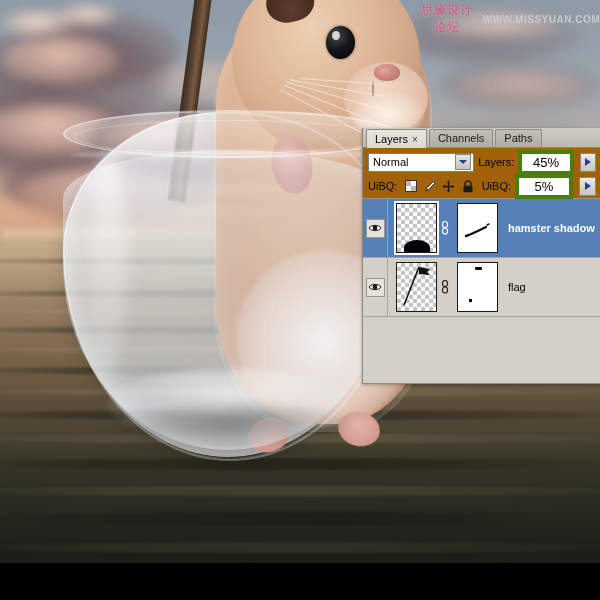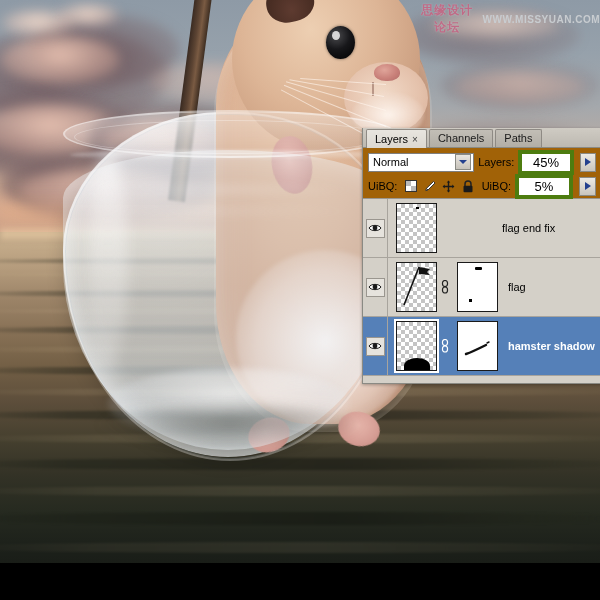--- a/index.html
+++ b/index.html
@@ -323,93 +323,76 @@
       </div>
       <div class="spinner">
         <svg width="6" height="8" viewBox="0 0 6 8">
             <path d="M0 0 L6 4 L0 8 Z" fill="#23408e"></path>
           </svg>
       </div>
     </div>
 
     <div class="layer-list">
 
+
+      <div class="layer-row sel">
+        <div class="eye-cell">
+          <span class="eye-box">
+            <svg width="14" height="10" viewBox="0 0 14 10">
+              <path d="M1 5 C3 1.5 11 1.5 13 5 C11 8.5 3 8.5 1 5 Z" fill="#fff" stroke="#1a1a1a" stroke-width="1"></path>
+              <circle cx="7" cy="5" r="2.4" fill="#1a1a1a"></circle>
+            </svg>
+          </span>
+        </div>
+        <div class="thumb sel-out">
+          <div class="checker"></div>
+          <div class="mask-mark" style="left:7px;top:36px;width:26px;height:16px;border-radius:50% 50% 0 0;"></div>
+        </div>
+        <div class="link-cell">
+          <svg width="8" height="14" viewBox="0 0 8 14">
+            <rect x="1.5" y="0.5" width="5" height="6" rx="2.5" fill="none" stroke="#fff" stroke-width="1.2"></rect>
+            <rect x="1.5" y="7" width="5" height="6" rx="2.5" fill="none" stroke="#fff" stroke-width="1.2"></rect>
+          </svg>
+        </div>
+        <div class="thumb" style="margin-left:4px;">
+          <div style="position:absolute;inset:0;background:#fff;"></div>
+          <svg width="39" height="48" viewBox="0 0 39 48" style="position:absolute;left:0;top:0;">
+            <path d="M8 32 C14 30 22 26 28 23" stroke="#111" stroke-width="2.4" fill="none" stroke-linecap="round"></path>
+            <path d="M29 21 l2 -1" stroke="#111" stroke-width="1.4" stroke-linecap="round"></path>
+          </svg>
+        </div>
+        <span class="layer-name">hamster shadow</span>
+      </div>
+
       <div class="layer-row">
         <div class="eye-cell">
           <span class="eye-box">
             <svg width="14" height="10" viewBox="0 0 14 10">
               <path d="M1 5 C3 1.5 11 1.5 13 5 C11 8.5 3 8.5 1 5 Z" fill="#fff" stroke="#1a1a1a" stroke-width="1"></path>
               <circle cx="7" cy="5" r="2.4" fill="#1a1a1a"></circle>
             </svg>
           </span>
         </div>
         <div class="thumb">
           <div class="checker"></div>
-          <div class="mask-mark" style="left:19px;top:3px;width:3px;height:2px;"></div>
-        </div>
-        <div class="link-cell"></div>
-        <div style="width:39px;"></div>
-        <span class="layer-name">flag end fix</span>
-      </div>
-
-      <div class="layer-row">
-        <div class="eye-cell">
-          <span class="eye-box">
-            <svg width="14" height="10" viewBox="0 0 14 10">
-              <path d="M1 5 C3 1.5 11 1.5 13 5 C11 8.5 3 8.5 1 5 Z" fill="#fff" stroke="#1a1a1a" stroke-width="1"></path>
-              <circle cx="7" cy="5" r="2.4" fill="#1a1a1a"></circle>
-            </svg>
-          </span>
-        </div>
-        <div class="thumb">
-          <div class="checker"></div>
           <svg width="39" height="48" viewBox="0 0 39 48" style="position:absolute;left:0;top:0;">
             <path d="M22 4 L7 42" stroke="#111" stroke-width="1.6" fill="none"></path>
             <path d="M22 4 L33 6 L30 9 L33 12 L22 11 Z" fill="#111"></path>
           </svg>
         </div>
         <div class="link-cell">
           <svg width="8" height="14" viewBox="0 0 8 14">
             <rect x="1.5" y="0.5" width="5" height="6" rx="2.5" fill="none" stroke="#222" stroke-width="1.2"></rect>
             <rect x="1.5" y="7" width="5" height="6" rx="2.5" fill="none" stroke="#222" stroke-width="1.2"></rect>
           </svg>
         </div>
         <div class="thumb" style="margin-left:4px;">
           <div style="position:absolute;inset:0;background:#fff;"></div>
           <div class="mask-mark" style="left:17px;top:4px;width:7px;height:3px;border-radius:1px;"></div>
           <div class="mask-mark" style="left:11px;top:36px;width:3px;height:3px;"></div>
         </div>
         <span class="layer-name">flag</span>
       </div>
 
-      <div class="layer-row sel">
-        <div class="eye-cell">
-          <span class="eye-box">
-            <svg width="14" height="10" viewBox="0 0 14 10">
-              <path d="M1 5 C3 1.5 11 1.5 13 5 C11 8.5 3 8.5 1 5 Z" fill="#fff" stroke="#1a1a1a" stroke-width="1"></path>
-              <circle cx="7" cy="5" r="2.4" fill="#1a1a1a"></circle>
-            </svg>
-          </span>
-        </div>
-        <div class="thumb sel-out">
-          <div class="checker"></div>
-          <div class="mask-mark" style="left:7px;top:36px;width:26px;height:16px;border-radius:50% 50% 0 0;"></div>
-        </div>
-        <div class="link-cell">
-          <svg width="8" height="14" viewBox="0 0 8 14">
-            <rect x="1.5" y="0.5" width="5" height="6" rx="2.5" fill="none" stroke="#fff" stroke-width="1.2"></rect>
-            <rect x="1.5" y="7" width="5" height="6" rx="2.5" fill="none" stroke="#fff" stroke-width="1.2"></rect>
-          </svg>
-        </div>
-        <div class="thumb" style="margin-left:4px;">
-          <div style="position:absolute;inset:0;background:#fff;"></div>
-          <svg width="39" height="48" viewBox="0 0 39 48" style="position:absolute;left:0;top:0;">
-            <path d="M8 32 C14 30 22 26 28 23" stroke="#111" stroke-width="2.4" fill="none" stroke-linecap="round"></path>
-            <path d="M29 21 l2 -1" stroke="#111" stroke-width="1.4" stroke-linecap="round"></path>
-          </svg>
-        </div>
-        <span class="layer-name">hamster shadow</span>
-      </div>
-
     </div>
   </div>
 
 </div>
 
 </body></html>

